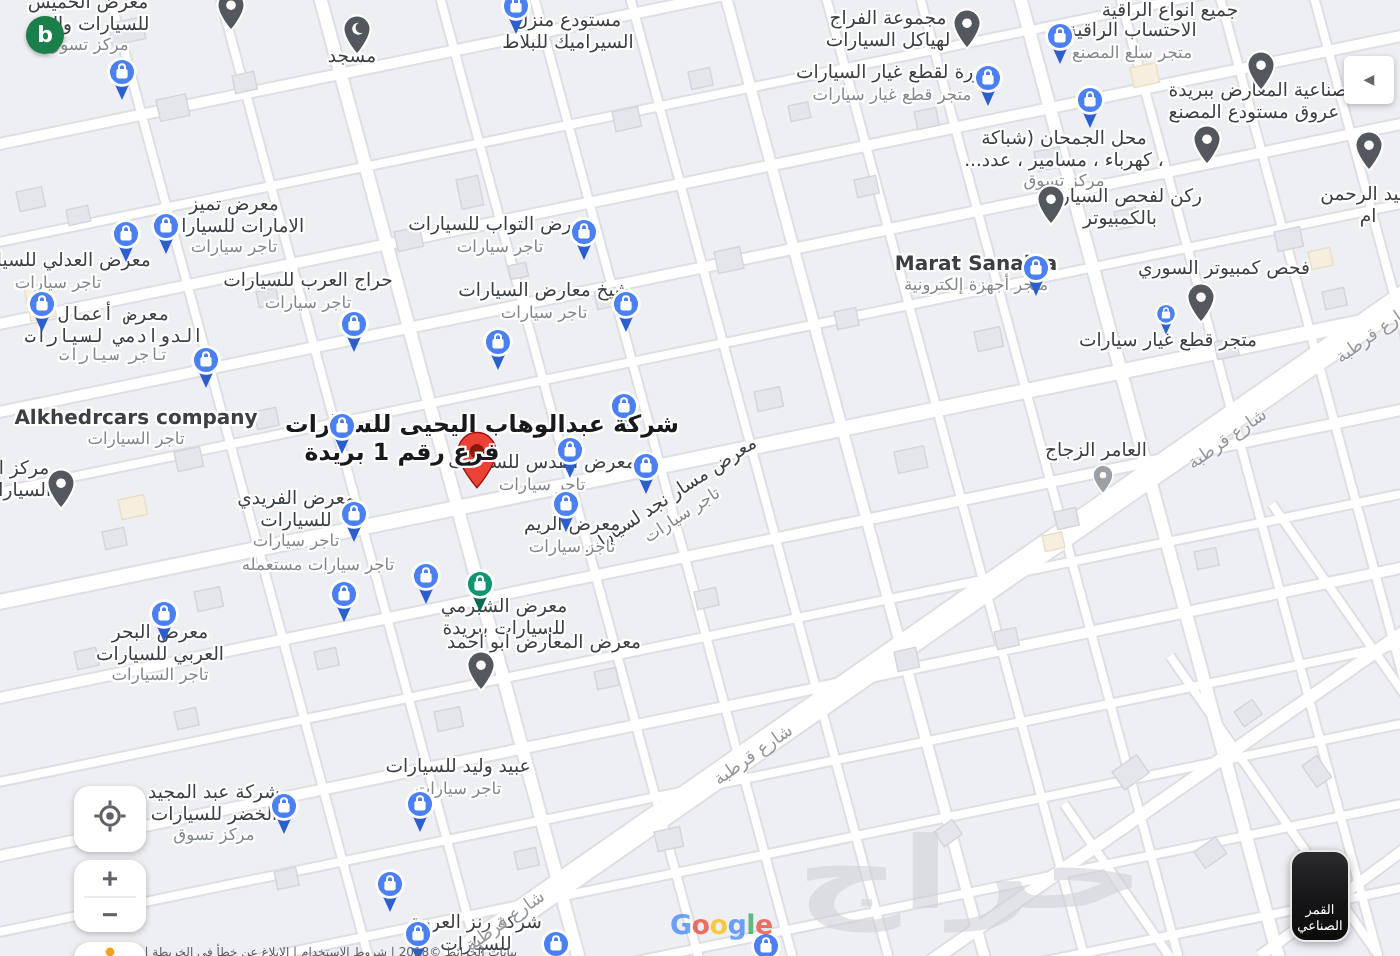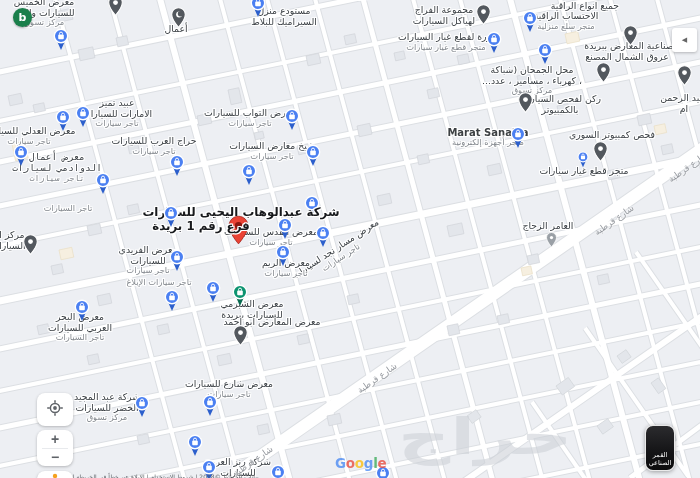--- a/index.html
+++ b/index.html
@@ -138,21 +138,21 @@
         <div class="l-main">للسيارات وال...</div>
         <div class="l-sub">مركز تسوق</div>
       </div>
       <div class="map-pin" style="left: 53px; top: 28px;"><svg width="16" height="23" viewBox="0 0 16 23">
           <path d="M8 22 4.2 13.6h7.6z" fill="#2c5fcc"></path>
           <circle cx="8" cy="8" r="6.7" fill="#4b80f2" stroke="#ffffff" stroke-width="1.4"></circle>
           <rect x="5.2" y="6.5" width="5.6" height="4.7" rx="0.9" fill="#ffffff"></rect>
           <path d="M6.5 6.5v-0.9a1.5 1.5 0 0 1 3 0v0.9" fill="none" stroke="#ffffff" stroke-width="1"></path>
         </svg></div>
       <div class="poi-label" style="left: 176px; top: 24px;">
-        <div class="l-main">أعمال</div>
+        <div class="l-main">مسجد</div>
       </div>
       <div class="map-pin" style="left: 170.5px; top: 7.4px;"><svg width="15" height="21" viewBox="0 0 15 21">
           <path d="M7.5 20.4C7.5 20.4 0.7 12.6 0.7 7.6 0.7 3.8 3.7 0.7 7.5 0.7s6.8 3.1 6.8 6.9c0 5-6.8 12.8-6.8 12.8z" fill="#53585e" stroke="#ffffff" stroke-width="1.1"></path>
           <circle cx="8.1" cy="7.4" r="3" fill="#ffffff"></circle>
           <circle cx="9.5" cy="6.8" r="2.7" fill="#53585e"></circle>
         </svg></div>
       <div class="poi-label" style="left: 284px; top: 6px;">
         <div class="l-main">مستودع منزل</div>
         <div class="l-main">السيراميك للبلاط</div>
       </div>
@@ -168,21 +168,21 @@
       </div>
       <div class="map-pin" style="left: 475.5px; top: 4.4px;"><svg width="15" height="21" viewBox="0 0 15 21">
           <path d="M7.5 20.4C7.5 20.4 0.7 12.6 0.7 7.6 0.7 3.8 3.7 0.7 7.5 0.7s6.8 3.1 6.8 6.9c0 5-6.8 12.8-6.8 12.8z" fill="#53585e" stroke="#ffffff" stroke-width="1.1"></path>
           <circle cx="7.5" cy="7.6" r="2.4" fill="#ffffff"></circle>
         </svg></div>
       <div class="poi-label" style="left: 585px; top: 1px;">
         <div class="l-main">جميع انواع الراقية</div>
       </div>
       <div class="poi-label" style="left: 566px; top: 11px;">
         <div class="l-main">الاحتساب الراقية</div>
-        <div class="l-sub">متجر سلع منزلية</div>
+        <div class="l-sub">متجر سلع المصنع</div>
       </div>
       <div class="map-pin" style="left: 522px; top: 10px;"><svg width="16" height="23" viewBox="0 0 16 23">
           <path d="M8 22 4.2 13.6h7.6z" fill="#2c5fcc"></path>
           <circle cx="8" cy="8" r="6.7" fill="#4b80f2" stroke="#ffffff" stroke-width="1.4"></circle>
           <rect x="5.2" y="6.5" width="5.6" height="4.7" rx="0.9" fill="#ffffff"></rect>
           <path d="M6.5 6.5v-0.9a1.5 1.5 0 0 1 3 0v0.9" fill="none" stroke="#ffffff" stroke-width="1"></path>
         </svg></div>
       <div class="poi-label" style="left: 446px; top: 32px;">
         <div class="l-main">نورة لقطع غيار السيارات</div>
         <div class="l-sub">متجر قطع غيار سيارات</div>
@@ -205,21 +205,21 @@
           <path d="M6.5 6.5v-0.9a1.5 1.5 0 0 1 3 0v0.9" fill="none" stroke="#ffffff" stroke-width="1"></path>
         </svg></div>
       <div class="poi-label" style="left: 629px; top: 41px;">
         <div class="l-main">صناعية المعارض ببريدة</div>
       </div>
       <div class="map-pin" style="left: 622.5px; top: 25.4px;"><svg width="15" height="21" viewBox="0 0 15 21">
           <path d="M7.5 20.4C7.5 20.4 0.7 12.6 0.7 7.6 0.7 3.8 3.7 0.7 7.5 0.7s6.8 3.1 6.8 6.9c0 5-6.8 12.8-6.8 12.8z" fill="#53585e" stroke="#ffffff" stroke-width="1.1"></path>
           <circle cx="7.5" cy="7.6" r="2.4" fill="#ffffff"></circle>
         </svg></div>
       <div class="poi-label" style="left: 627px; top: 52px;">
-        <div class="l-main">عروق الشمال المصنع</div>
+        <div class="l-main">عروق مستودع المصنع</div>
       </div>
       <div class="map-pin" style="left: 595.5px; top: 62.4px;"><svg width="15" height="21" viewBox="0 0 15 21">
           <path d="M7.5 20.4C7.5 20.4 0.7 12.6 0.7 7.6 0.7 3.8 3.7 0.7 7.5 0.7s6.8 3.1 6.8 6.9c0 5-6.8 12.8-6.8 12.8z" fill="#53585e" stroke="#ffffff" stroke-width="1.1"></path>
           <circle cx="7.5" cy="7.6" r="2.4" fill="#ffffff"></circle>
         </svg></div>
       <div class="poi-label" style="left: 612px; top: 130px;">
         <div class="l-main">فحص كمبيوتر السوري</div>
       </div>
       <div class="map-pin" style="left: 592.5px; top: 141.4px;"><svg width="15" height="21" viewBox="0 0 15 21">
           <path d="M7.5 20.4C7.5 20.4 0.7 12.6 0.7 7.6 0.7 3.8 3.7 0.7 7.5 0.7s6.8 3.1 6.8 6.9c0 5-6.8 12.8-6.8 12.8z" fill="#53585e" stroke="#ffffff" stroke-width="1.1"></path>
@@ -254,21 +254,21 @@
       <div class="poi-label" style="left: 584px; top: 166px;">
         <div class="l-main">متجر قطع غيار سيارات</div>
       </div>
       <div class="map-pin" style="left: 577px; top: 150.7px;"><svg width="12" height="17" viewBox="0 0 16 23">
           <path d="M8 22 4.2 13.6h7.6z" fill="#2c5fcc"></path>
           <circle cx="8" cy="8" r="6.7" fill="#4b80f2" stroke="#ffffff" stroke-width="1.4"></circle>
           <rect x="5.2" y="6.5" width="5.6" height="4.7" rx="0.9" fill="#ffffff"></rect>
           <path d="M6.5 6.5v-0.9a1.5 1.5 0 0 1 3 0v0.9" fill="none" stroke="#ffffff" stroke-width="1"></path>
         </svg></div>
       <div class="poi-label" style="left: 117px; top: 98px;">
-        <div class="l-main">عبيد تميز</div>
+        <div class="l-main">معرض تميز</div>
         <div class="l-main">الامارات للسيارات</div>
         <div class="l-sub">تاجر سيارات</div>
       </div>
       <div class="map-pin" style="left: 75px; top: 105px;"><svg width="16" height="23" viewBox="0 0 16 23">
           <path d="M8 22 4.2 13.6h7.6z" fill="#2c5fcc"></path>
           <circle cx="8" cy="8" r="6.7" fill="#4b80f2" stroke="#ffffff" stroke-width="1.4"></circle>
           <rect x="5.2" y="6.5" width="5.6" height="4.7" rx="0.9" fill="#ffffff"></rect>
           <path d="M6.5 6.5v-0.9a1.5 1.5 0 0 1 3 0v0.9" fill="none" stroke="#ffffff" stroke-width="1"></path>
         </svg></div>
       <div class="poi-label" style="left: 29px; top: 126px;">
@@ -367,21 +367,21 @@
         <div class="l-main">للسيارات</div>
         <div class="l-sub">تاجر سيارات</div>
       </div>
       <div class="map-pin" style="left: 169px; top: 249px;"><svg width="16" height="23" viewBox="0 0 16 23">
           <path d="M8 22 4.2 13.6h7.6z" fill="#2c5fcc"></path>
           <circle cx="8" cy="8" r="6.7" fill="#4b80f2" stroke="#ffffff" stroke-width="1.4"></circle>
           <rect x="5.2" y="6.5" width="5.6" height="4.7" rx="0.9" fill="#ffffff"></rect>
           <path d="M6.5 6.5v-0.9a1.5 1.5 0 0 1 3 0v0.9" fill="none" stroke="#ffffff" stroke-width="1"></path>
         </svg></div>
       <div class="poi-label" style="left: 159px; top: 278px;">
-        <div class="l-sub">تاجر سيارات الإبلاغ</div>
+        <div class="l-sub">تاجر سيارات مستعمله</div>
       </div>
       <div class="map-pin" style="left: 164px; top: 289px;"><svg width="16" height="23" viewBox="0 0 16 23">
           <path d="M8 22 4.2 13.6h7.6z" fill="#2c5fcc"></path>
           <circle cx="8" cy="8" r="6.7" fill="#4b80f2" stroke="#ffffff" stroke-width="1.4"></circle>
           <rect x="5.2" y="6.5" width="5.6" height="4.7" rx="0.9" fill="#ffffff"></rect>
           <path d="M6.5 6.5v-0.9a1.5 1.5 0 0 1 3 0v0.9" fill="none" stroke="#ffffff" stroke-width="1"></path>
         </svg></div>
       <div class="poi-label" style="left: 80px; top: 312px;">
         <div class="l-main">معرض البحر</div>
         <div class="l-main">العربي للسيارات</div>
@@ -395,41 +395,42 @@
         </svg></div>
       <div class="poi-label" style="left: 8px; top: 230px;">
         <div class="l-main">مركز الر</div>
         <div class="l-main">السيارات</div>
       </div>
       <div class="map-pin" style="left: 22.5px; top: 234.4px;"><svg width="15" height="21" viewBox="0 0 15 21">
           <path d="M7.5 20.4C7.5 20.4 0.7 12.6 0.7 7.6 0.7 3.8 3.7 0.7 7.5 0.7s6.8 3.1 6.8 6.9c0 5-6.8 12.8-6.8 12.8z" fill="#53585e" stroke="#ffffff" stroke-width="1.1"></path>
           <circle cx="7.5" cy="7.6" r="2.4" fill="#ffffff"></circle>
         </svg></div>
       <div class="poi-label" style="left: 68px; top: 204px;">
+        <div class="l-latin">Alkhedrcars company</div>
         <div class="l-sub">تاجر السيارات</div>
       </div>
       <div class="poi-label" style="left: 252px; top: 299px;">
         <div class="l-main">معرض الشبرمي</div>
         <div class="l-main">للسيارات ببريدة</div>
       </div>
       <div class="map-pin" style="left: 232px; top: 284px;"><svg width="16" height="23" viewBox="0 0 16 23">
           <path d="M8 22 4.2 13.6h7.6z" fill="#0a6b50"></path>
           <circle cx="8" cy="8" r="6.7" fill="#0d9470" stroke="#ffffff" stroke-width="1.4"></circle>
           <rect x="5.2" y="6.5" width="5.6" height="4.7" rx="0.9" fill="#ffffff"></rect>
           <path d="M6.5 6.5v-0.9a1.5 1.5 0 0 1 3 0v0.9" fill="none" stroke="#ffffff" stroke-width="1"></path>
         </svg></div>
       <div class="poi-label" style="left: 272px; top: 317px;">
         <div class="l-main">معرض المعارض ابو احمد</div>
       </div>
       <div class="map-pin" style="left: 232.5px; top: 325.4px;"><svg width="15" height="21" viewBox="0 0 15 21">
           <path d="M7.5 20.4C7.5 20.4 0.7 12.6 0.7 7.6 0.7 3.8 3.7 0.7 7.5 0.7s6.8 3.1 6.8 6.9c0 5-6.8 12.8-6.8 12.8z" fill="#53585e" stroke="#ffffff" stroke-width="1.1"></path>
           <circle cx="7.5" cy="7.6" r="2.4" fill="#ffffff"></circle>
         </svg></div>
       <div class="poi-label" style="left: 229px; top: 379px;">
-        <div class="l-main">معرض شارع للسيارات</div>
+        <div class="l-main">عبيد وليد للسيارات</div>
         <div class="l-sub">تاجر سيارات</div>
       </div>
       <div class="map-pin" style="left: 202px; top: 394px;"><svg width="16" height="23" viewBox="0 0 16 23">
           <path d="M8 22 4.2 13.6h7.6z" fill="#2c5fcc"></path>
           <circle cx="8" cy="8" r="6.7" fill="#4b80f2" stroke="#ffffff" stroke-width="1.4"></circle>
           <rect x="5.2" y="6.5" width="5.6" height="4.7" rx="0.9" fill="#ffffff"></rect>
           <path d="M6.5 6.5v-0.9a1.5 1.5 0 0 1 3 0v0.9" fill="none" stroke="#ffffff" stroke-width="1"></path>
         </svg></div>
       <div class="poi-label" style="left: 107px; top: 392px;">
         <div class="l-main">شركة عبد المجيد</div>

